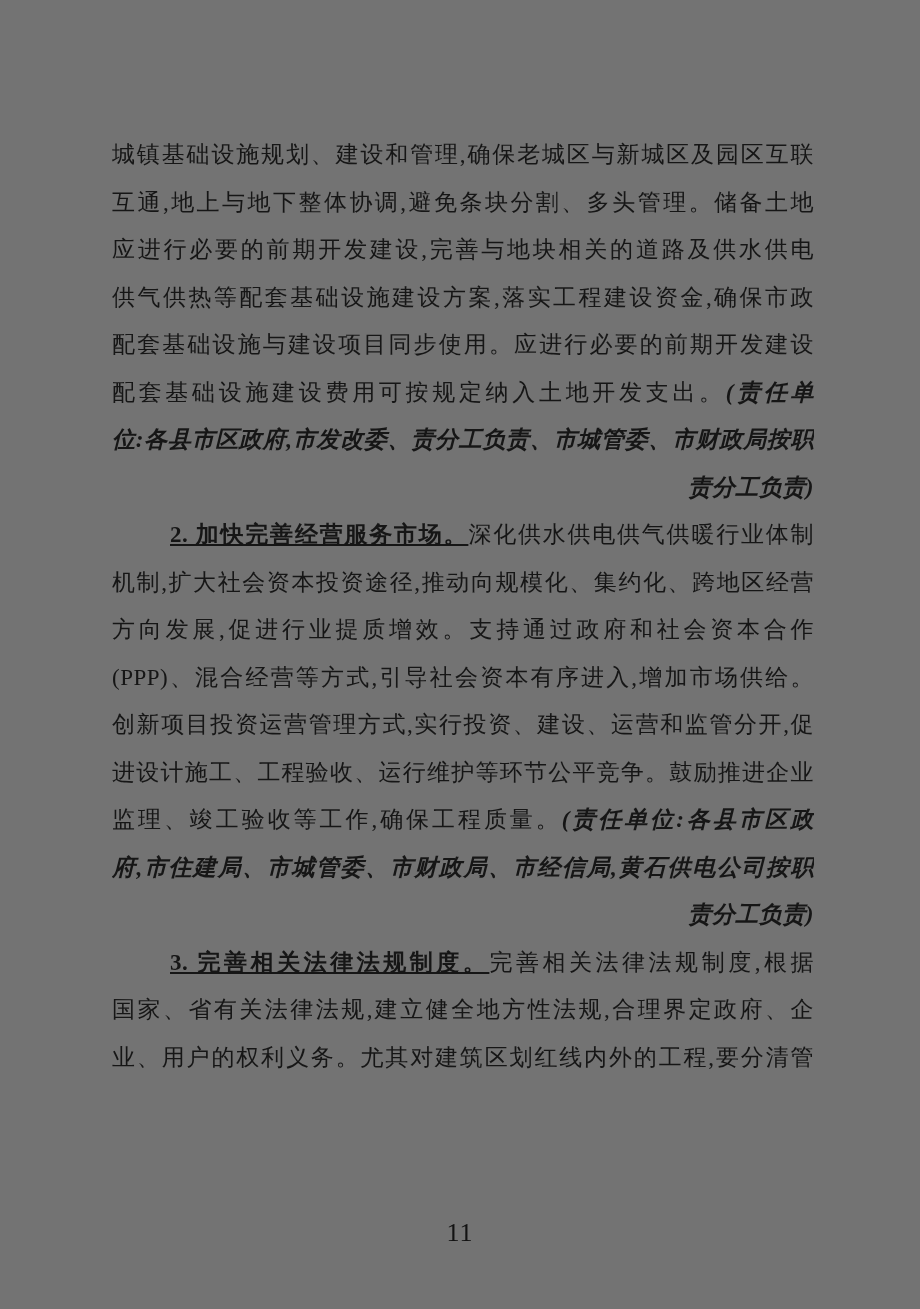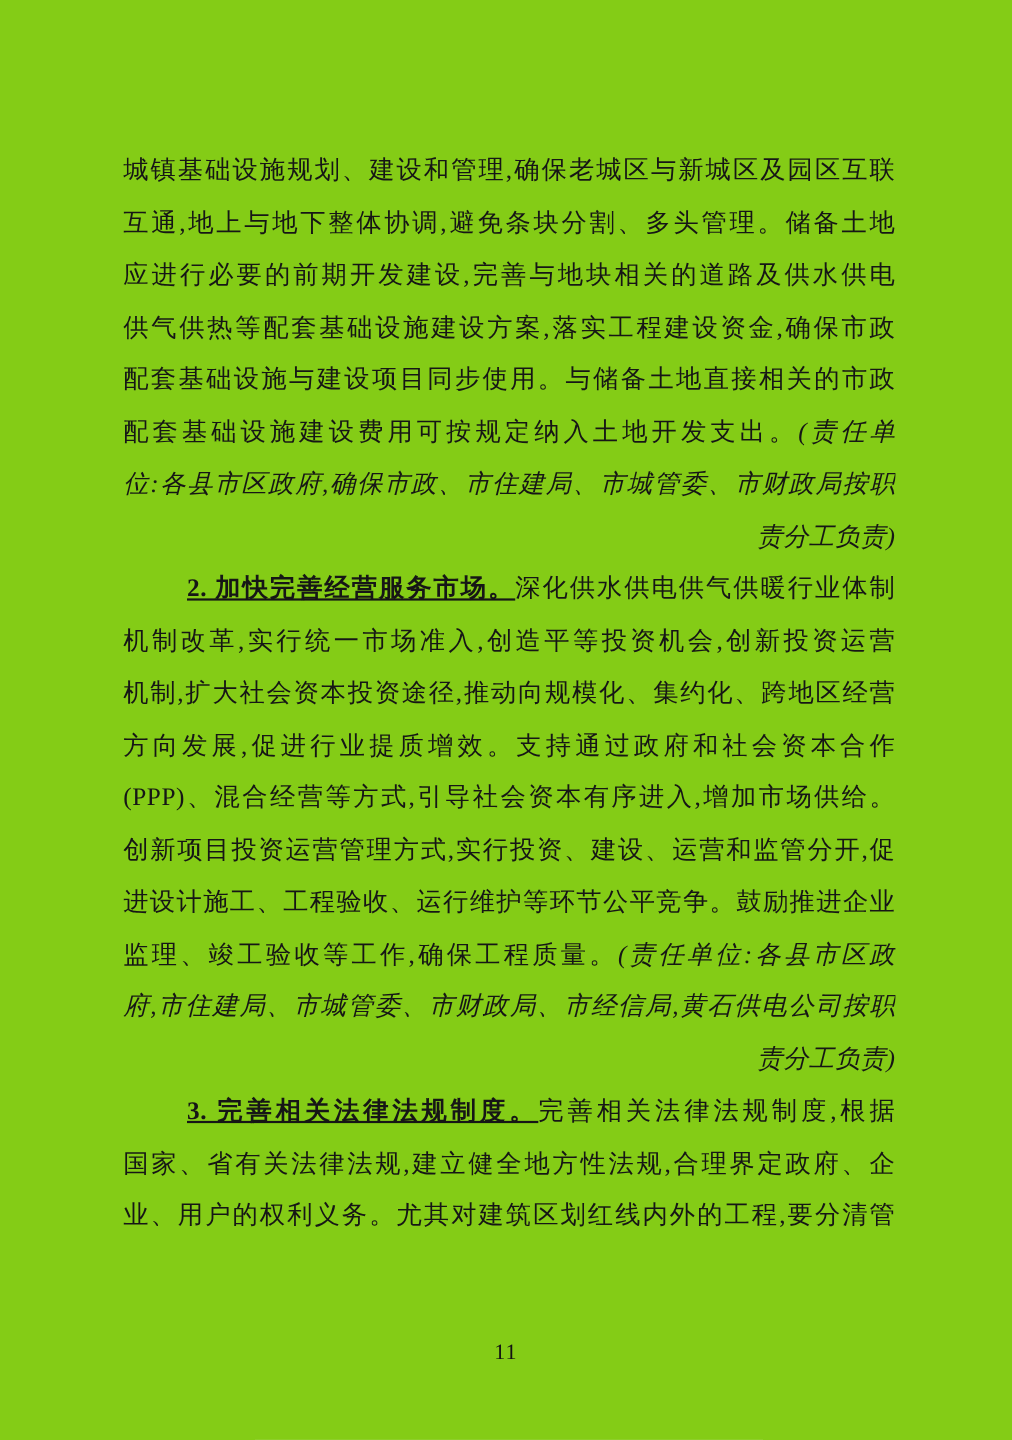--- a/index.html
+++ b/index.html
@@ -5,21 +5,21 @@
   html, body {
     margin: 0;
     padding: 0;
     background: #e8e8e8;
   }
   .page {
     position: relative;
     width: 920px;
     height: 1309px;
     margin: 0 auto;
-    background: #84cc16;
+    background: #737373;
     color: #161616;
     font-family: "Liberation Serif", "DejaVu Serif", serif;
     overflow: hidden;
   }
   .text-block {
     position: absolute;
     left: 112px;
     top: 131px;
     width: 702px;
   }
@@ -41,48 +41,47 @@
   }
   .seg-body {
     font-weight: 400;
   }
   .seg-heading {
     font-weight: 700;
     text-decoration: underline;
   }
   .seg-unit {
     font-style: italic;
-    font-weight: 400;
+    font-weight: 700;
   }
   .page-number {
     position: absolute;
     left: 0;
     top: 1218px;
     width: 100%;
     text-align: center;
-    font-size: 20px;
+    font-size: 26px;
     letter-spacing: 1px;
     color: #131313;
   }
 </style>
 </head>
 <body>
 
 <div class="page">
   <div class="text-block" id="text-block">
       <div class="line justify"><span class="seg-body">城镇基础设施规划、建设和管理,确保老城区与新城区及园区互联</span></div>
       <div class="line justify"><span class="seg-body">互通,地上与地下整体协调,避免条块分割、多头管理。储备土地</span></div>
       <div class="line justify"><span class="seg-body">应进行必要的前期开发建设,完善与地块相关的道路及供水供电</span></div>
       <div class="line justify"><span class="seg-body">供气供热等配套基础设施建设方案,落实工程建设资金,确保市政</span></div>
-      <div class="line justify"><span class="seg-body">配套基础设施与建设项目同步使用。与储备土地直接相关的市政</span></div>
+      <div class="line justify"><span class="seg-body">配套基础设施与建设项目同步使用。应进行必要的前期开发建设</span></div>
       <div class="line justify"><span class="seg-body">配套基础设施建设费用可按规定纳入土地开发支出。</span><span class="seg-unit">(责任单</span></div>
-      <div class="line justify"><span class="seg-unit">位:各县市区政府,确保市政、市住建局、市城管委、市财政局按职</span></div>
+      <div class="line justify"><span class="seg-unit">位:各县市区政府,市发改委、责分工负责、市城管委、市财政局按职</span></div>
       <div class="line"><span class="seg-unit">责分工负责)</span></div>
       <div class="line indent justify"><span class="seg-heading">2. 加快完善经营服务市场。</span><span class="seg-body">深化供水供电供气供暖行业体制</span></div>
-      <div class="line justify"><span class="seg-body">机制改革,实行统一市场准入,创造平等投资机会,创新投资运营</span></div>
       <div class="line justify"><span class="seg-body">机制,扩大社会资本投资途径,推动向规模化、集约化、跨地区经营</span></div>
       <div class="line justify"><span class="seg-body">方向发展,促进行业提质增效。支持通过政府和社会资本合作</span></div>
       <div class="line justify"><span class="seg-body">(PPP)、混合经营等方式,引导社会资本有序进入,增加市场供给。</span></div>
       <div class="line justify"><span class="seg-body">创新项目投资运营管理方式,实行投资、建设、运营和监管分开,促</span></div>
       <div class="line justify"><span class="seg-body">进设计施工、工程验收、运行维护等环节公平竞争。鼓励推进企业</span></div>
       <div class="line justify"><span class="seg-body">监理、竣工验收等工作,确保工程质量。</span><span class="seg-unit">(责任单位:各县市区政</span></div>
       <div class="line justify"><span class="seg-unit">府,市住建局、市城管委、市财政局、市经信局,黄石供电公司按职</span></div>
       <div class="line"><span class="seg-unit">责分工负责)</span></div>
       <div class="line indent justify"><span class="seg-heading">3. 完善相关法律法规制度。</span><span class="seg-body">完善相关法律法规制度,根据</span></div>
       <div class="line justify"><span class="seg-body">国家、省有关法律法规,建立健全地方性法规,合理界定政府、企</span></div>

